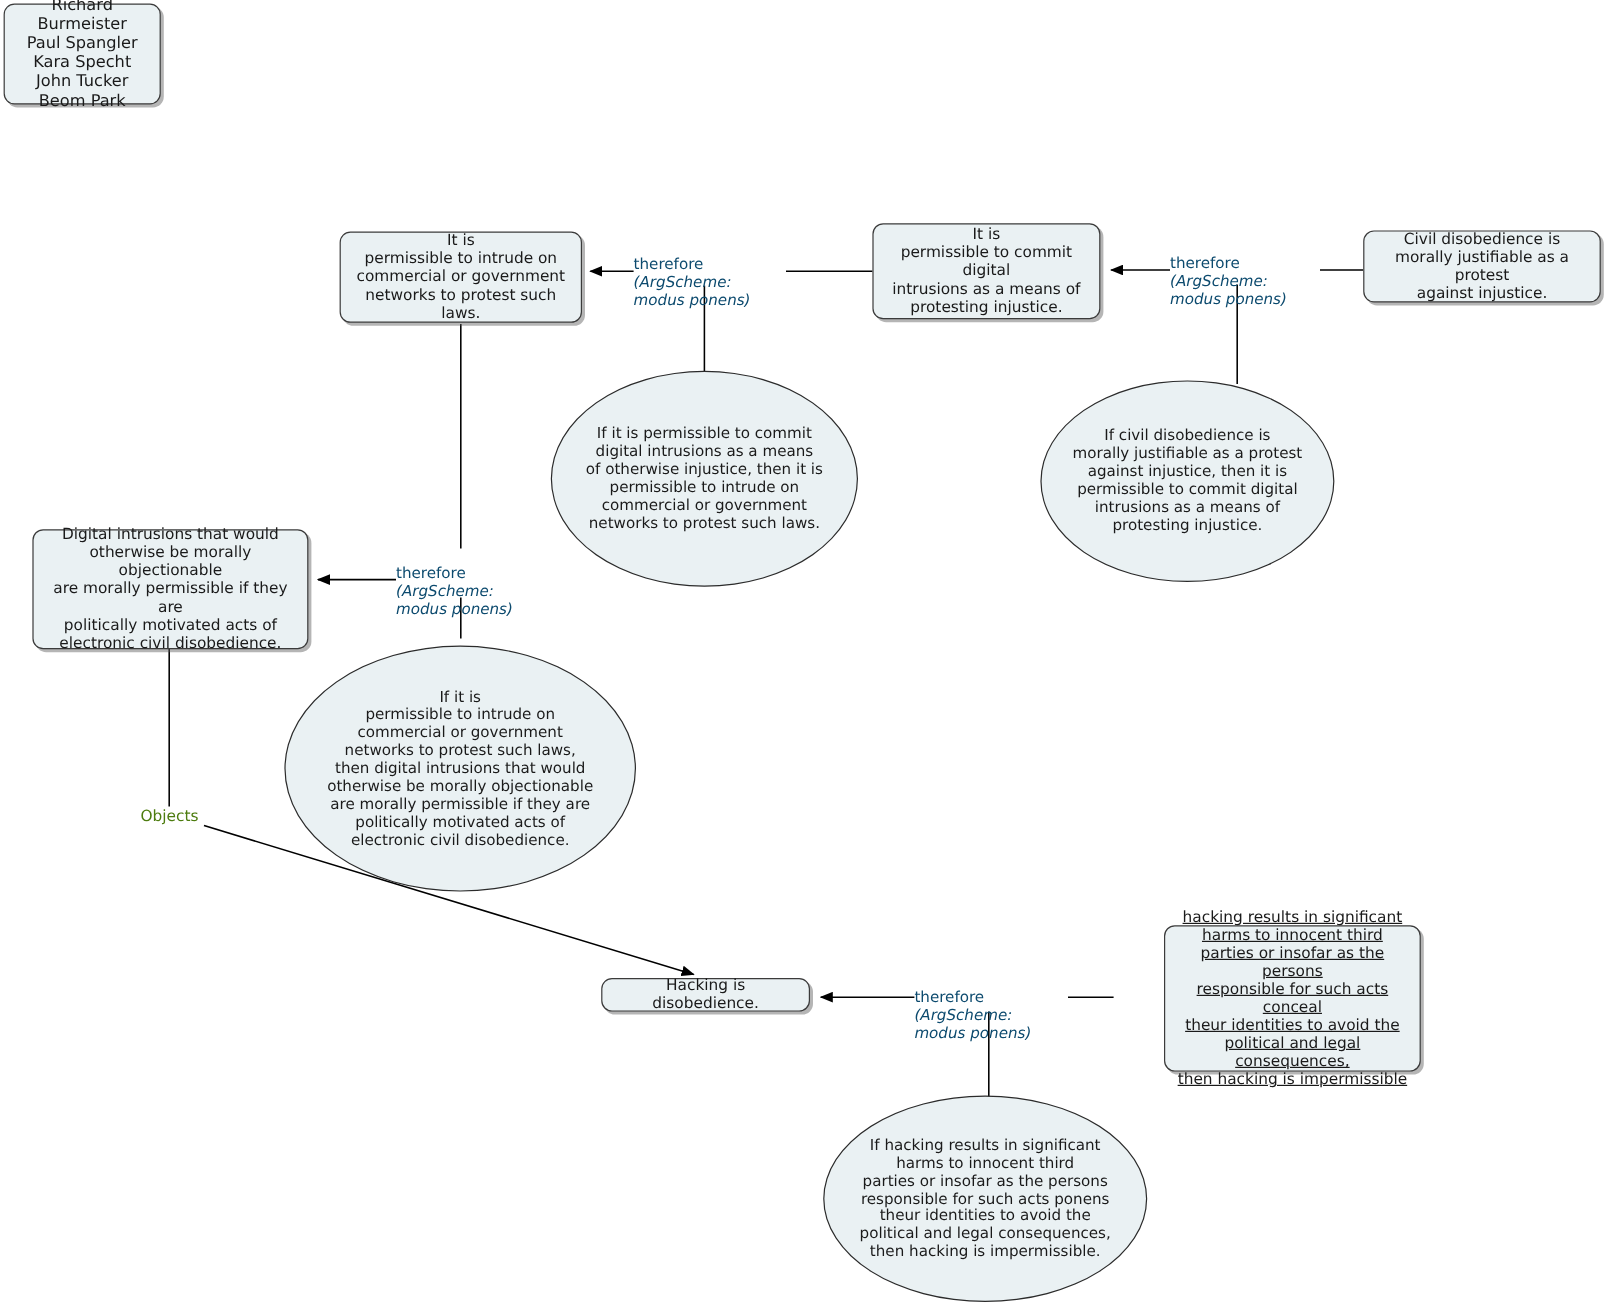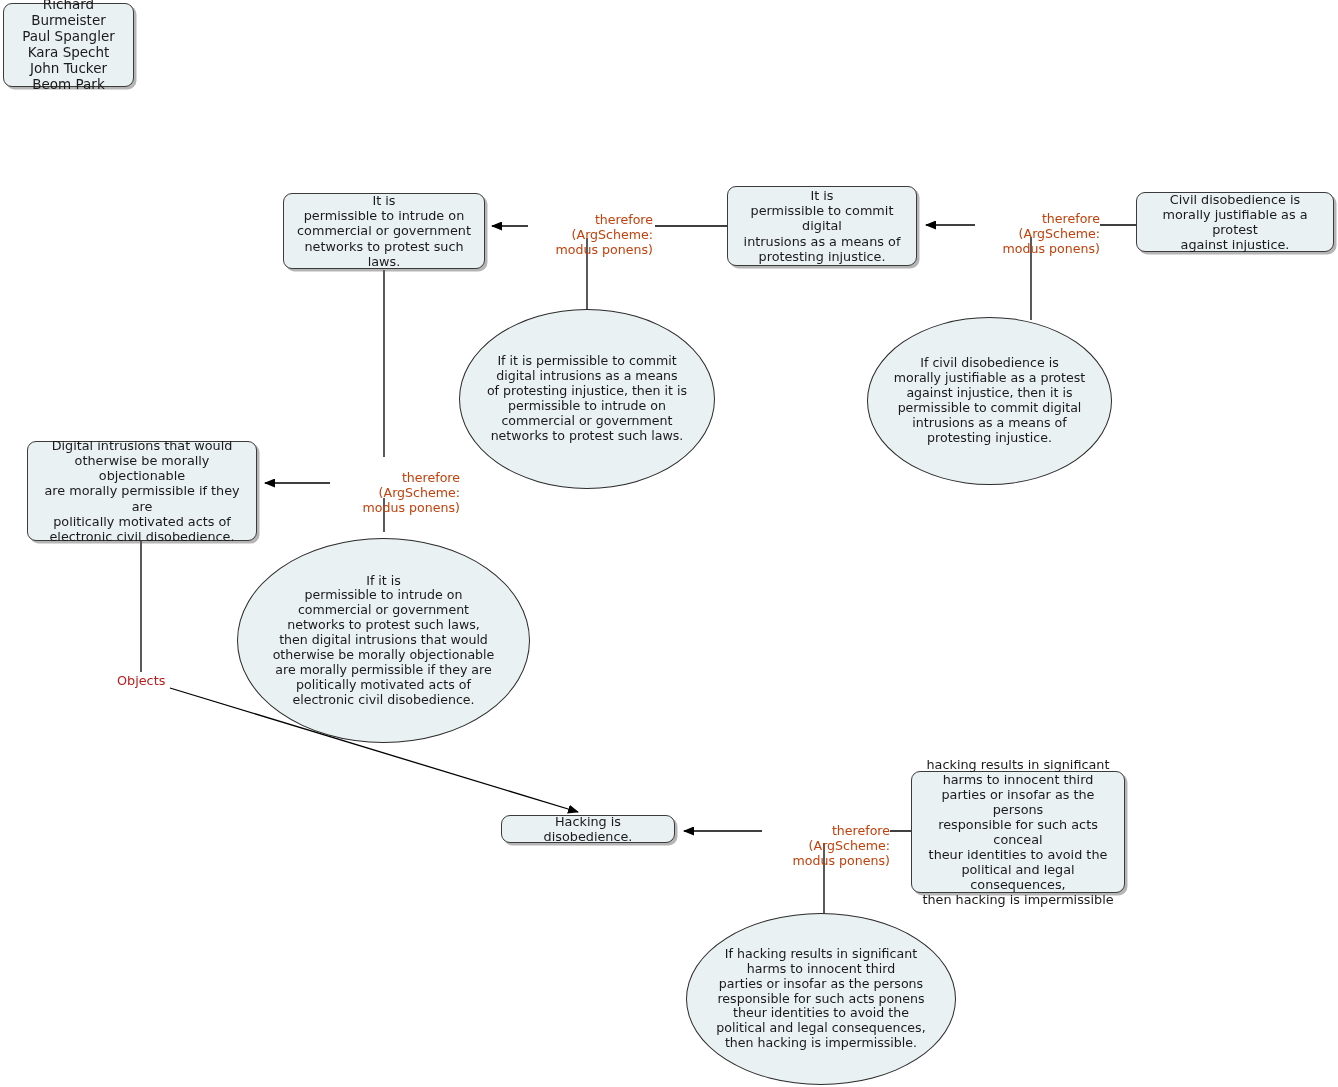--- a/index.html
+++ b/index.html
@@ -47,45 +47,45 @@
   }
 
   .node-ellipse {
     border: 1.3px solid #2b2b2b;
     border-radius: 50%;
     padding: 6px 16px;
   }
 
   .edge-label {
     position: absolute;
-    text-align: right;
+    text-align: left;
     line-height: 1.18;
     white-space: pre-line;
     background: transparent;
     z-index: 4;
-    color: #c2410c;
+    color: #0c4a6e;
   }
   .edge-label .lbl-top { font-style: normal; }
-  .edge-label .lbl-scheme { display: block; }
+  .edge-label .lbl-scheme { font-style: italic; display: block; }
 
   .plain-label {
     position: absolute;
     z-index: 4;
-    color: #b91c1c;
+    color: #4d7c0f;
     white-space: nowrap;
   }
 
   
   #authors-box   { left: 3px;    top: 3px;    width: 131px; height: 84px;  font-size: 13.5px; }
   #claim-intrude { left: 283px;  top: 193px;  width: 202px; height: 76px;  font-size: 12.8px; }
   #claim-digital { left: 727px;  top: 186px;  width: 190px; height: 80px;  font-size: 12.8px; }
   #claim-civil   { left: 1136px; top: 192px;  width: 198px; height: 60px;  font-size: 12.8px; }
   #claim-dig-int { left: 27px;   top: 441px;  width: 230px; height: 100px;  font-size: 12.8px; }
   #claim-hacking { left: 501px;  top: 815px;  width: 174px; height: 28px;  font-size: 12.8px; }
-  #claim-harms   { left: 911px;  top: 771px;  width: 214px; height: 122px; font-size: 12.8px; }
+  #claim-harms   { left: 970px;  top: 771px;  width: 214px; height: 122px; font-size: 12.8px; text-decoration: underline; }
 
   #prem-digital  { left: 459px;  top: 309px;  width: 256px; height: 180px; font-size: 12.6px; }
   #prem-civil    { left: 867px;  top: 317px;  width: 245px; height: 168px; font-size: 12.6px; }
   #prem-intrude  { left: 237px;  top: 538px;  width: 293px; height: 205px; font-size: 12.6px; }
   #prem-hacking  { left: 686px;  top: 913px;  width: 270px; height: 172px; font-size: 12.6px; }
 
   #lbl-ther-1 { left: 528px;  top: 198px;  width: 125px; font-size: 12.6px; }
   #lbl-ther-2 { left: 975px;  top: 197px;  width: 125px; font-size: 12.6px; }
   #lbl-ther-3 { left: 330px;  top: 456px;  width: 130px; font-size: 12.6px; }
   #lbl-ther-4 { left: 762px;  top: 809px;  width: 128px; font-size: 12.6px; }
@@ -158,21 +158,21 @@
 <div class="node node-box" id="claim-harms">hacking results in significant
 harms to innocent third
 parties or insofar as the persons
 responsible for such acts conceal
 theur identities to avoid the
 political and legal consequences,
 then hacking is impermissible</div>
 
 <div class="node node-ellipse" id="prem-digital">If it is permissible to commit
 digital intrusions as a means
-of protesting injustice, then it is
+of otherwise injustice, then it is
 permissible to intrude on
 commercial or government
 networks to protest such laws.</div>
 
 <div class="node node-ellipse" id="prem-civil">If civil disobedience is
 morally justifiable as a protest
 against injustice, then it is
 permissible to commit digital
 intrusions as a means of
 protesting injustice.</div>

